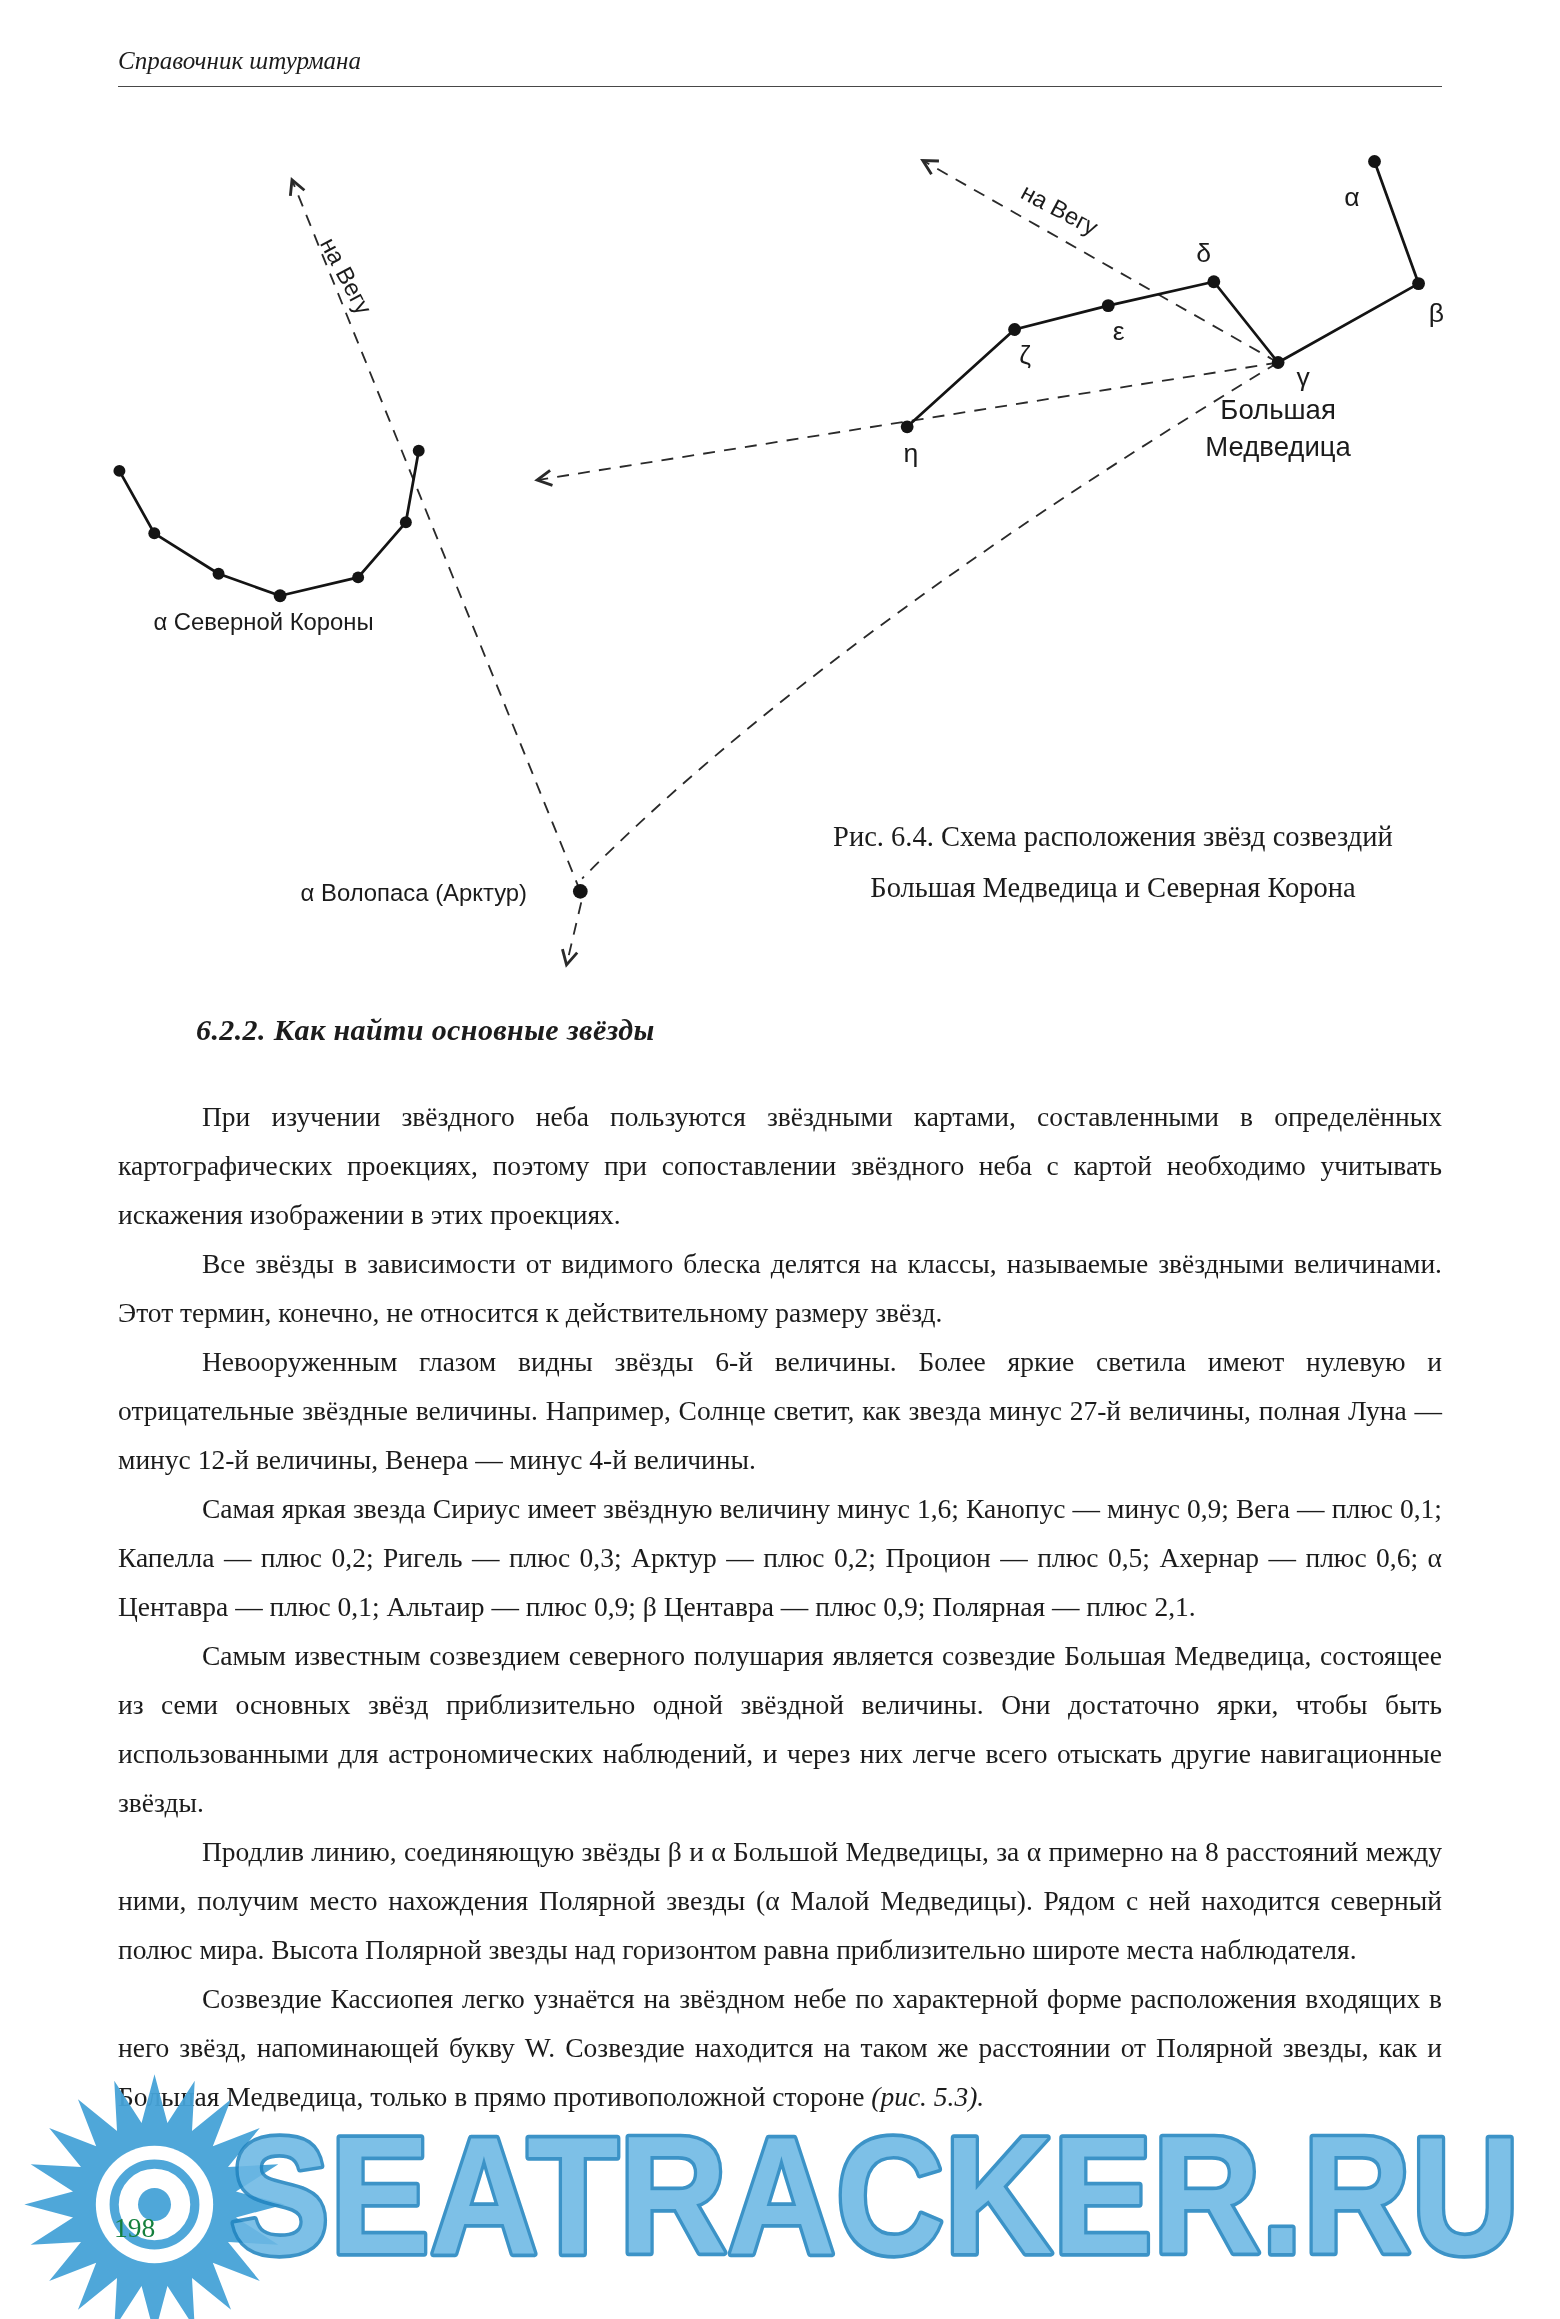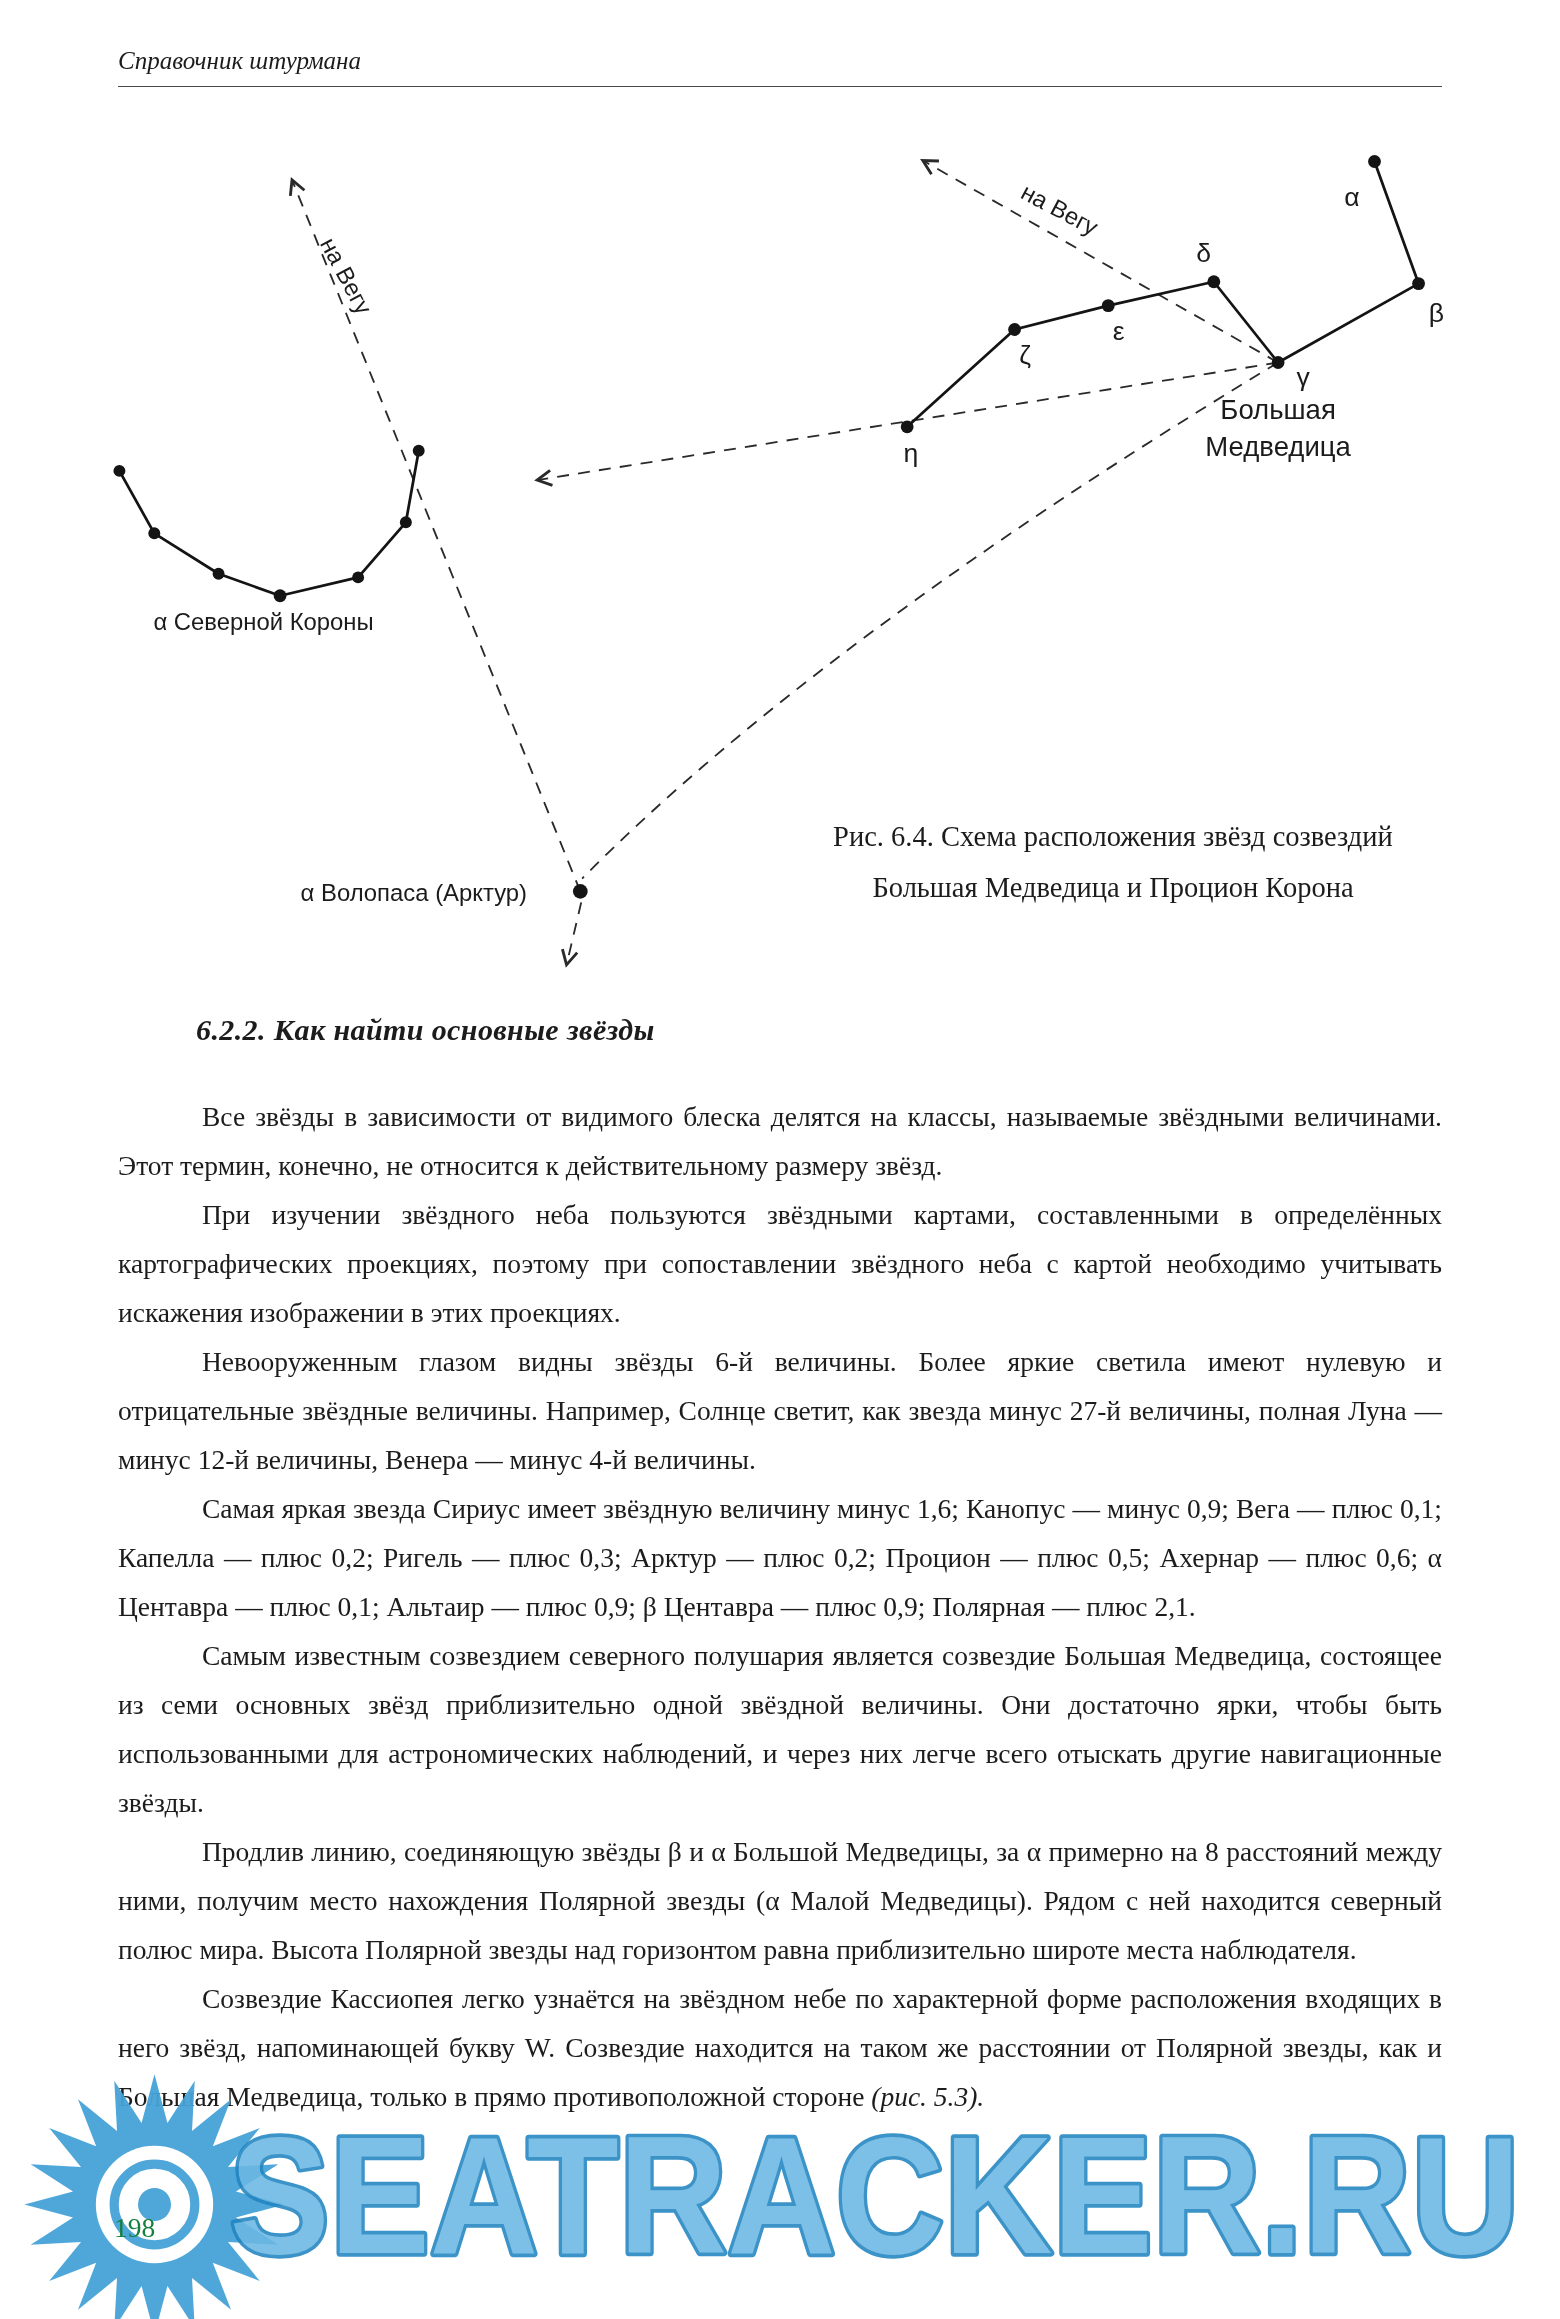--- a/index.html
+++ b/index.html
@@ -97,28 +97,28 @@
     <text transform="translate(1110,82) rotate(28)">на Вегу</text>
 
     <text class="const-name" x="1392" y="324" text-anchor="middle">Большая</text>
     <text class="const-name" x="1392" y="364" text-anchor="middle">Медведица</text>
     <text x="287" y="553" text-anchor="middle">α Северной Короны</text>
     <text x="574" y="849" text-anchor="end">α Волопаса (Арктур)</text>
   </svg>
 
   <div class="figure-caption">
     <div>Рис. 6.4. Схема расположения звёзд созвездий</div>
-    <div>Большая Медведица и Процион Корона</div>
+    <div>Большая Медведица и Северная Корона</div>
   </div>
 
   <h2 class="section-heading">6.2.2. Как найти основные звёзды</h2>
 
   <div class="body-text" lang="ru">
+    <p>При изучении звёздного неба пользуются звёздными картами, составленными в определённых картографических проекциях, поэтому при сопоставлении звёздного неба с картой необходимо учитывать искажения изображении в этих проекциях.</p>
     <p>Все звёзды в зависимости от видимого блеска делятся на классы, называемые звёздными величинами. Этот термин, конечно, не относится к действительному размеру звёзд.</p>
-    <p>При изучении звёздного неба пользуются звёздными картами, составленными в определённых картографических проекциях, поэтому при сопоставлении звёздного неба с картой необходимо учитывать искажения изображении в этих проекциях.</p>
     <p>Невооруженным глазом видны звёзды 6-й величины. Более яркие светила имеют нулевую и отрицательные звёздные величины. Например, Солнце светит, как звезда минус 27-й величины, полная Луна — минус 12-й величины, Венера — минус 4-й величины.</p>
     <p>Самая яркая звезда Сириус имеет звёздную величину минус 1,6; Канопус — минус 0,9; Вега — плюс 0,1; Капелла — плюс 0,2; Ригель — плюс 0,3; Арктур — плюс 0,2; Процион — плюс 0,5; Ахернар — плюс 0,6; α Центавра — плюс 0,1; Альтаир — плюс 0,9; β Центавра — плюс 0,9; Полярная — плюс 2,1.</p>
     <p>Самым известным созвездием северного полушария является созвездие Большая Медведица, состоящее из семи основных звёзд приблизительно одной звёздной величины. Они достаточно ярки, чтобы быть использованными для астрономических наблюдений, и через них легче всего отыскать другие навигационные звёзды.</p>
     <p>Продлив линию, соединяющую звёзды β и α Большой Медведицы, за α примерно на 8 расстояний между ними, получим место нахождения Полярной звезды (α Малой Медведицы). Рядом с ней находится северный полюс мира. Высота Полярной звезды над горизонтом равна приблизительно широте места наблюдателя.</p>
     <p><span>Созвездие Кассиопея легко узнаётся на звёздном небе по характерной форме расположения входящих в него звёзд, напоминающей букву W. Созвездие находится на таком же расстоянии от Полярной звезды, как и Большая Медведица, только в прямо противоположной стороне </span><i>(рис. 5.3).</i></p>
   </div>
 
   <div class="page-number">198</div>
 
   <svg class="starburst-svg" width="275" height="275" viewBox="0 0 300 300">

